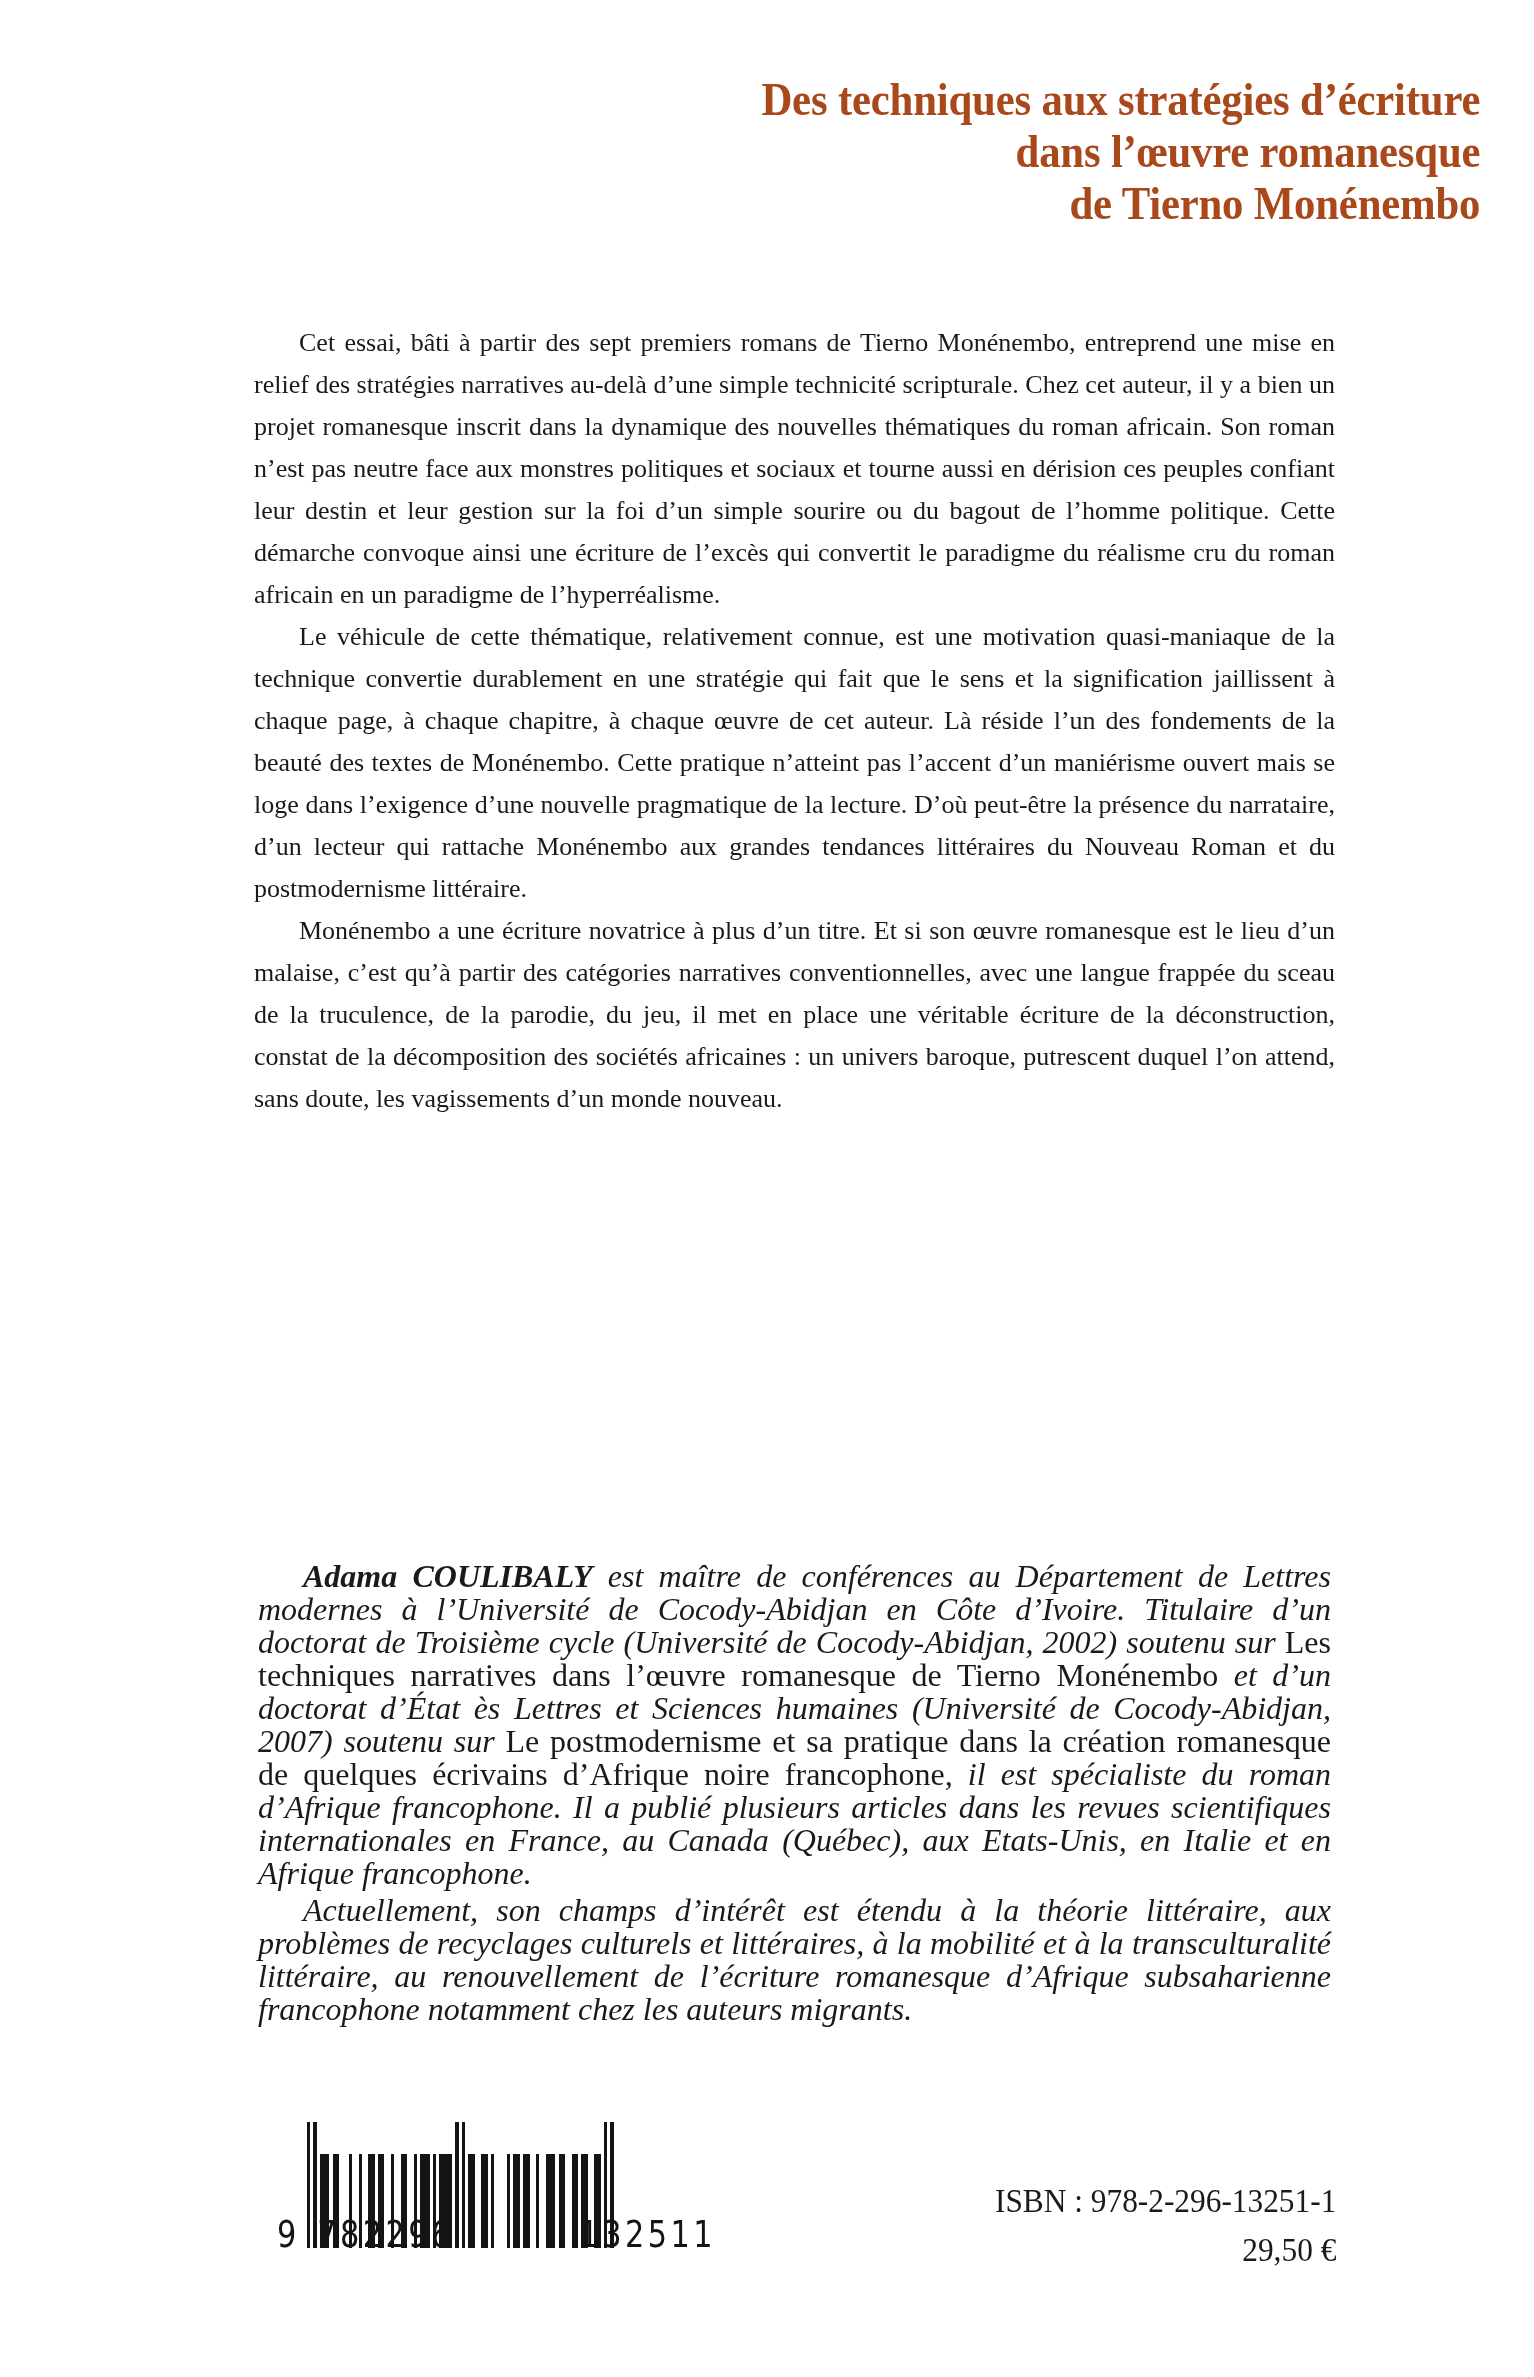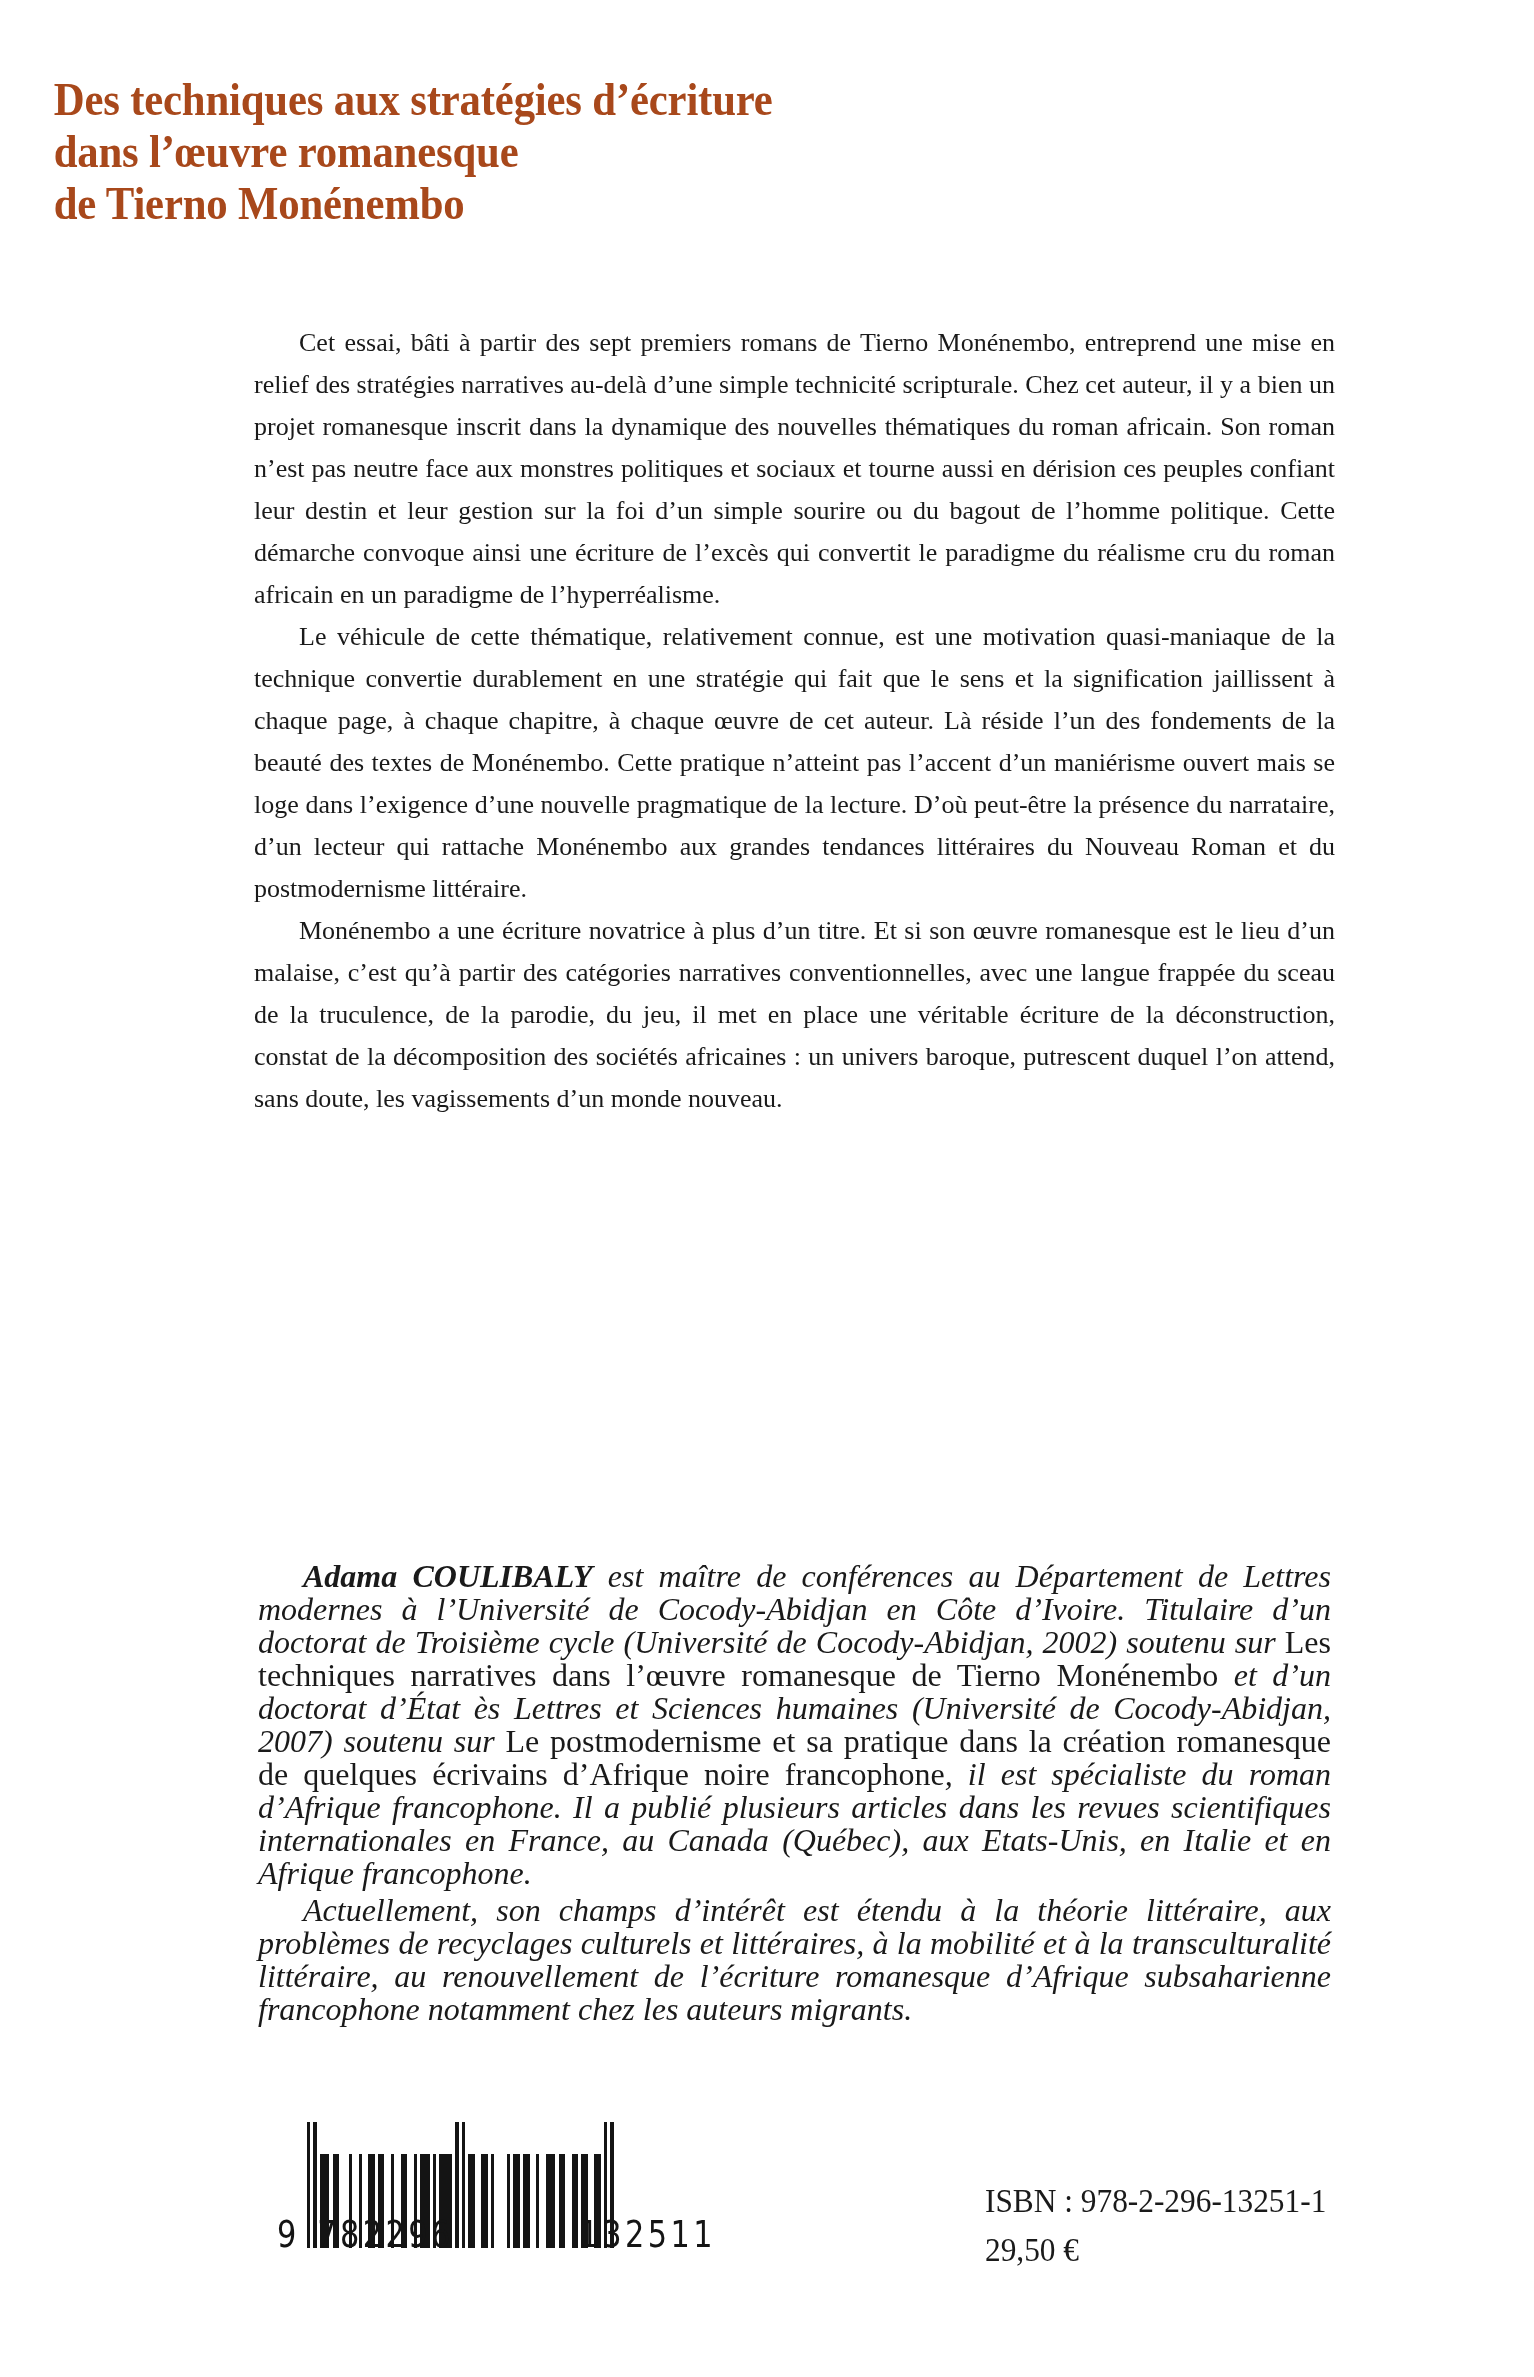--- a/index.html
+++ b/index.html
@@ -22,21 +22,21 @@
     inset: 0;
     background: #ffffff;
   }
 
   
   .title-block {
     position: absolute;
     left: 0;
     right: 0;
     top: 74px;
-    text-align: left;
+    text-align: right;
   }
   .title-line {
     display: block;
     color: #a8481b;
     font-family: "Liberation Serif", "DejaVu Serif", serif;
     font-weight: bold;
     font-size: 46px;
     line-height: 52px;
     letter-spacing: -0.2px;
     transform: scaleX(0.93);
@@ -111,23 +111,23 @@
     transform: scaleX(0.82);
     transform-origin: left center;
     white-space: nowrap;
   }
   .bc-lead { position: absolute; left: 0; top: 0; }
   .bc-left { position: absolute; left: 49px; top: 0; }
   .bc-right { position: absolute; left: 369px; top: 0; }
 
   .isbn-area {
     position: absolute;
-    right: 208px;
+    right: 198px;
     top: 2177px;
-    text-align: left;
+    text-align: right;
     white-space: nowrap;
   }
   .isbn-line {
     font-size: 33px;
     line-height: 49px;
     transform: scaleX(0.95);
     transform-origin: right center;
   }
 </style>
 </head>

